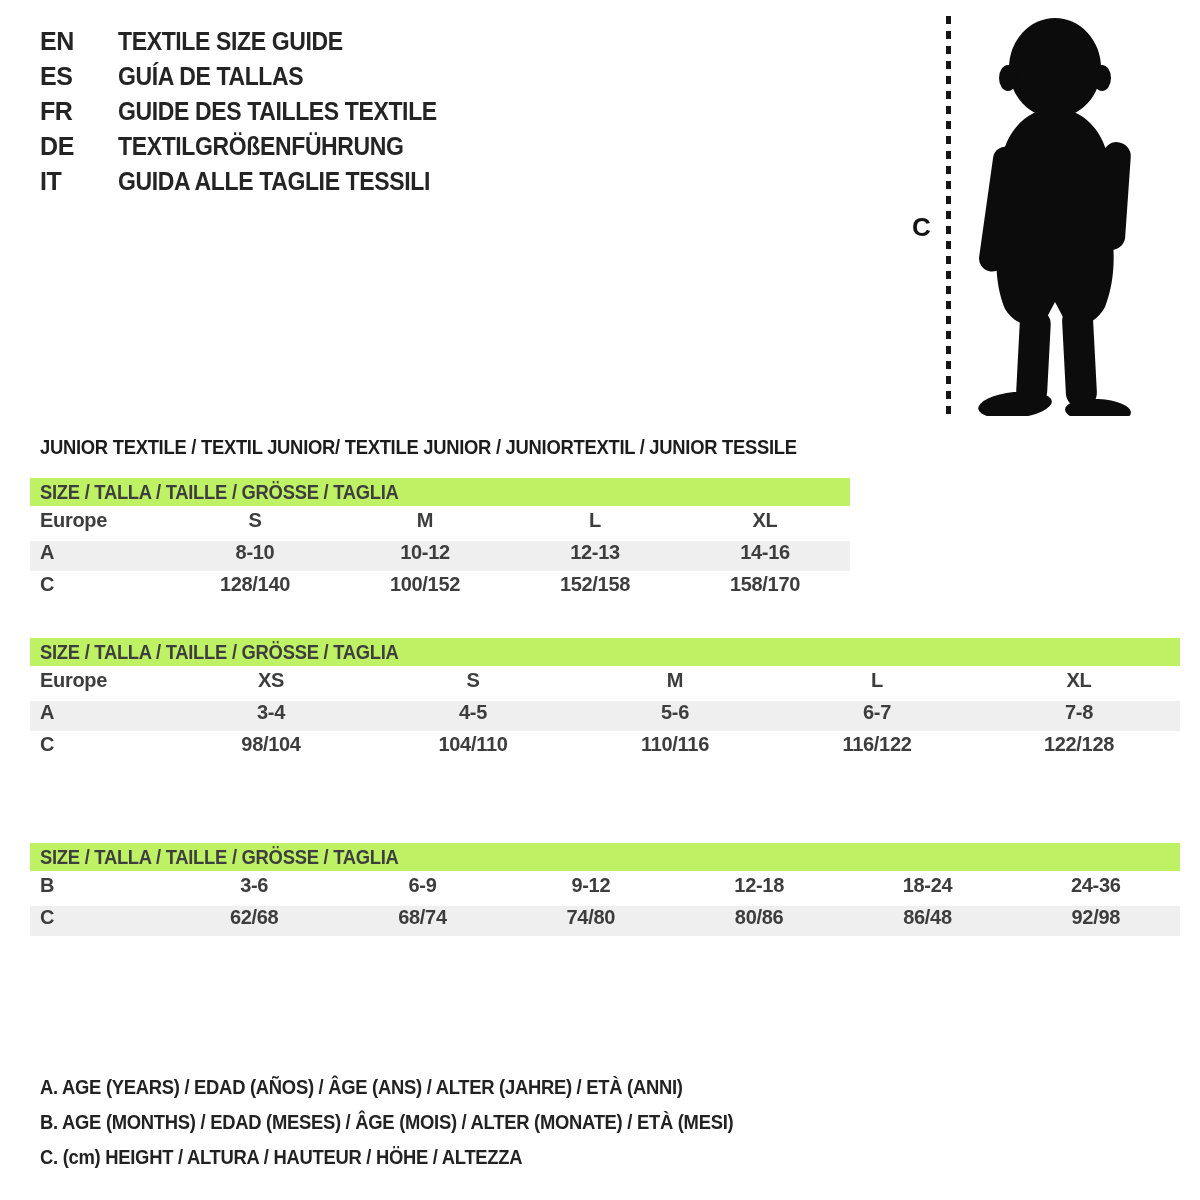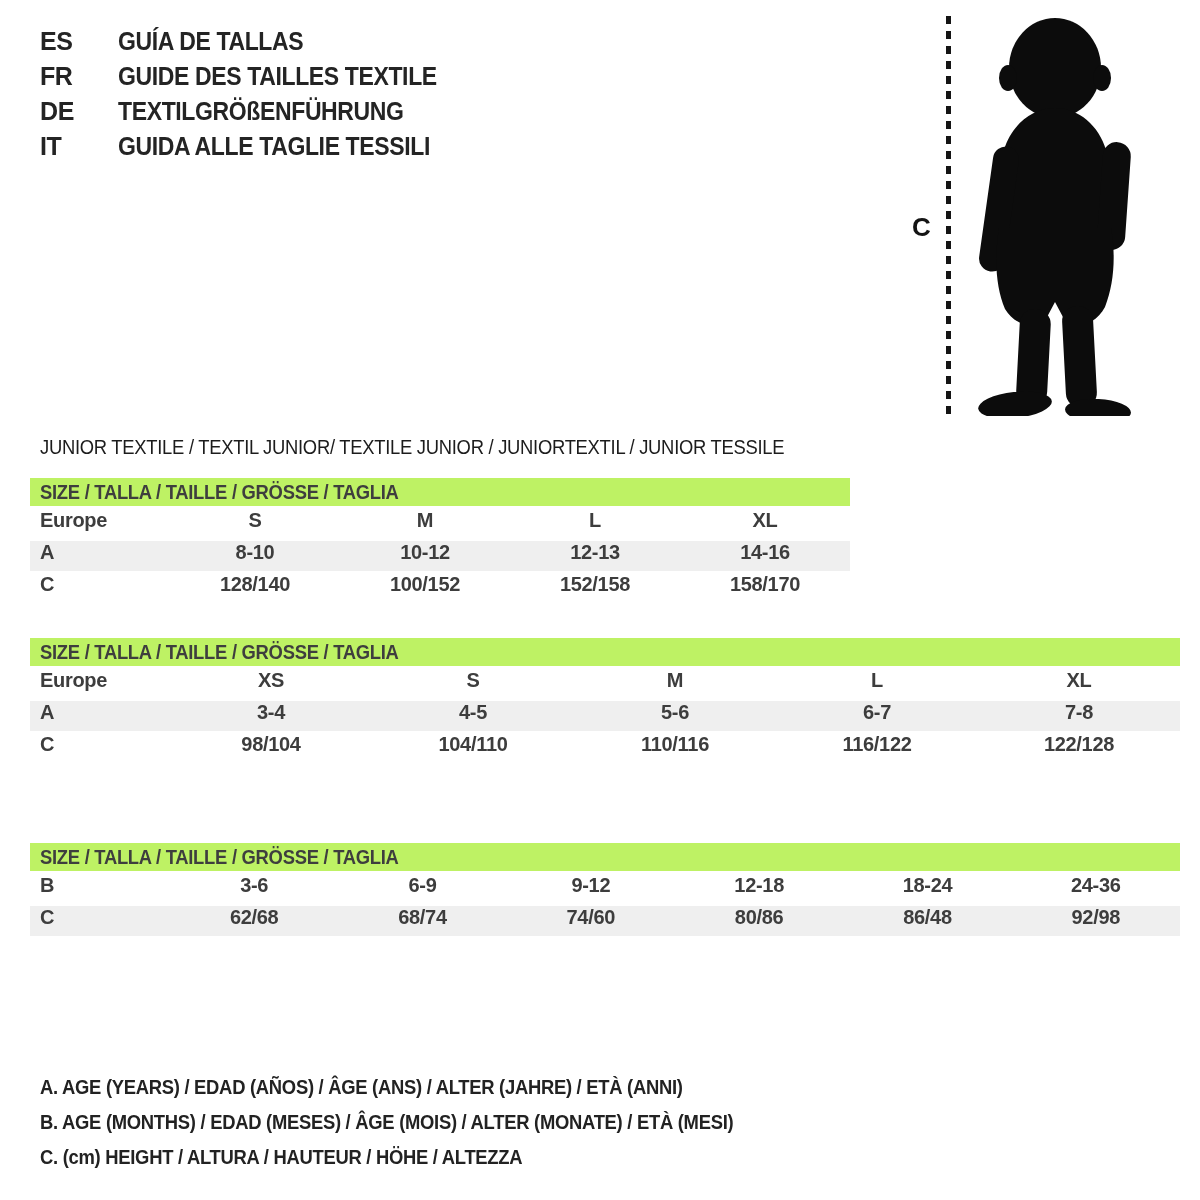--- a/index.html
+++ b/index.html
@@ -24,21 +24,21 @@
     background:repeating-linear-gradient(to bottom, #141414 0px, #141414 8px, transparent 8px, transparent 15px); }
   .c-label { left:912px; top:212px; font-size:26px; font-weight:bold; color:#141414; }
   .silhouette { left:958px; top:16px; }
 
   
   .size-section { position:absolute; }
   .sec-junior   { left:30px; top:430px; width:820px; }
   .sec-children { left:30px; top:638px; width:1150px; }
   .sec-babies   { left:30px; top:843px; width:1150px; }
 
-  .sec-heading { font-size:20px; font-weight:normal; letter-spacing:-0.3px;
+  .sec-heading { font-size:20px; font-weight:bold; letter-spacing:-0.3px;
                  color:#1c1c1c; line-height:35px; margin:0 0 13px 10px; }
   .sec-heading .cond { transform-origin:0 0; }
   .sec-babies .sec-heading .cond { white-space:normal; width:1040px; }
 
   .size-bar { height:28px; background:#bef264; margin-bottom:3px;
               display:flex; align-items:center; padding-left:10px;
               font-size:20px; font-weight:bold; color:#3e3e3e; letter-spacing:-0.3px; }
 
   .trow { display:flex; height:30px; margin-bottom:2px; 
           font-size:20px; font-weight:bold; color:#3d3d3d; letter-spacing:-0.3px; }
@@ -48,20 +48,24 @@
 
   
   .legend { left:40px; top:1070px; }
   .legend-line { height:35px; line-height:35px; font-size:20px; font-weight:bold;
                  letter-spacing:-0.3px; color:#222222; }
 </style>
 </head>
 <body>
 
 <div class="abs lang-block">
+  <div class="lang-row">
+    <span class="lang-code">EN</span>
+    <span class="cond">TEXTILE SIZE GUIDE</span>
+  </div>
   <div class="lang-row">
     <span class="lang-code">ES</span>
     <span class="cond">GUÍA DE TALLAS</span>
   </div>
   <div class="lang-row">
     <span class="lang-code">FR</span>
     <span class="cond">GUIDE DES TAILLES TEXTILE</span>
   </div>
   <div class="lang-row">
     <span class="lang-code">DE</span>
@@ -164,21 +168,21 @@
       <span class="cell">6-9</span>
       <span class="cell">9-12</span>
       <span class="cell">12-18</span>
       <span class="cell">18-24</span>
       <span class="cell">24-36</span>
     </div>
     <div class="trow">
       <span class="rlabel">C</span>
       <span class="cell">62/68</span>
       <span class="cell">68/74</span>
-      <span class="cell">74/60</span>
+      <span class="cell">74/80</span>
       <span class="cell">80/86</span>
       <span class="cell">86/48</span>
       <span class="cell">92/98</span>
     </div>
   </div>
 </section>
 
 <div class="abs legend">
   <div class="legend-line"><span class="cond">A. AGE (YEARS) / EDAD (AÑOS) / ÂGE (ANS) / ALTER (JAHRE) / ETÀ (ANNI)</span></div>
   <div class="legend-line"><span class="cond">B. AGE (MONTHS) / EDAD (MESES) / ÂGE (MOIS) / ALTER (MONATE) / ETÀ (MESI)</span></div>

